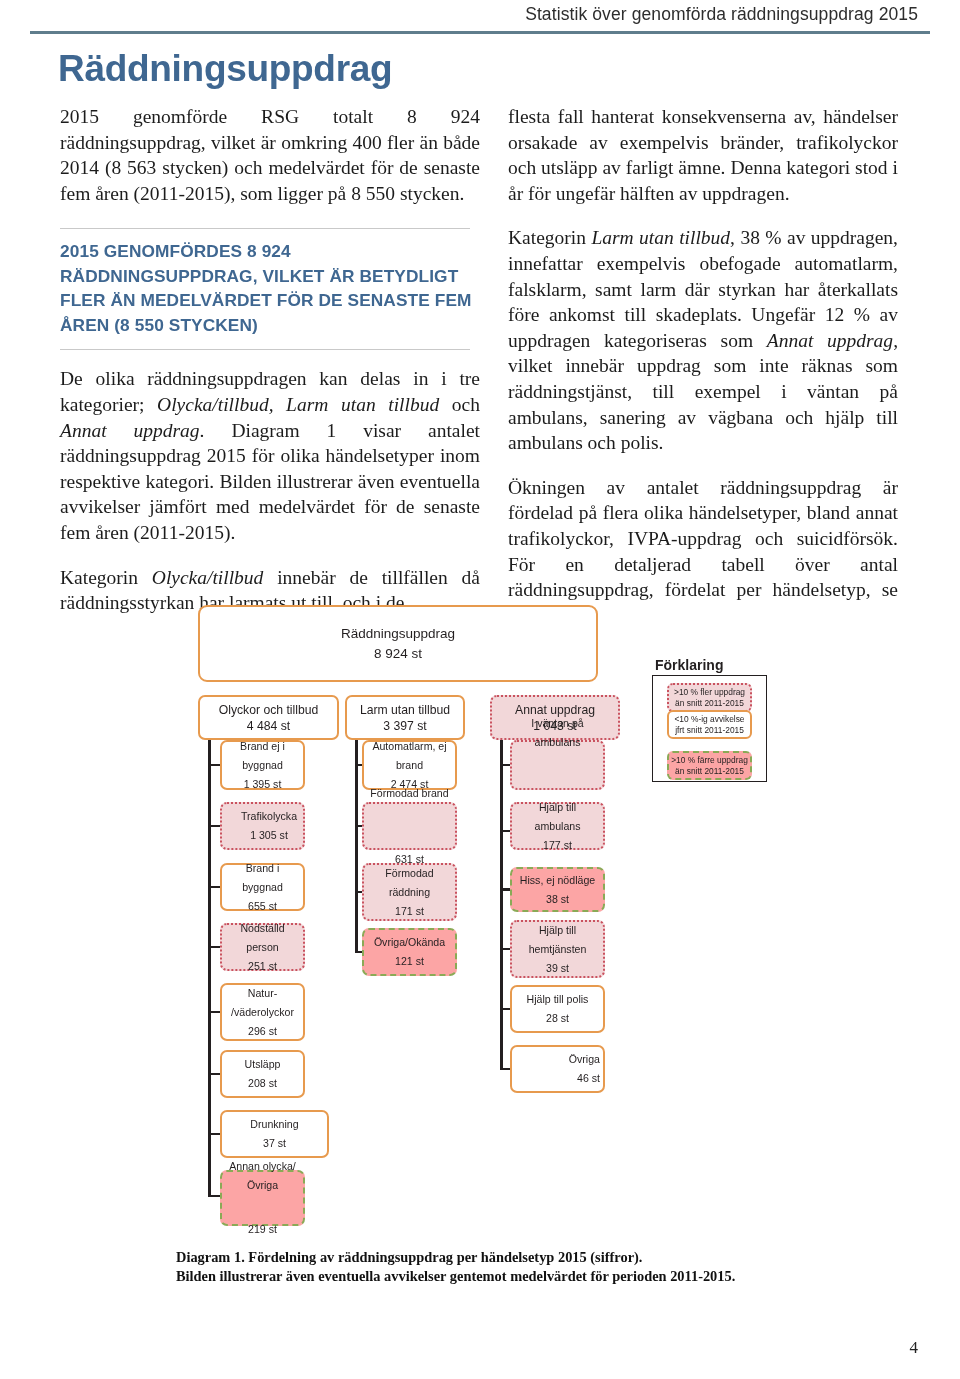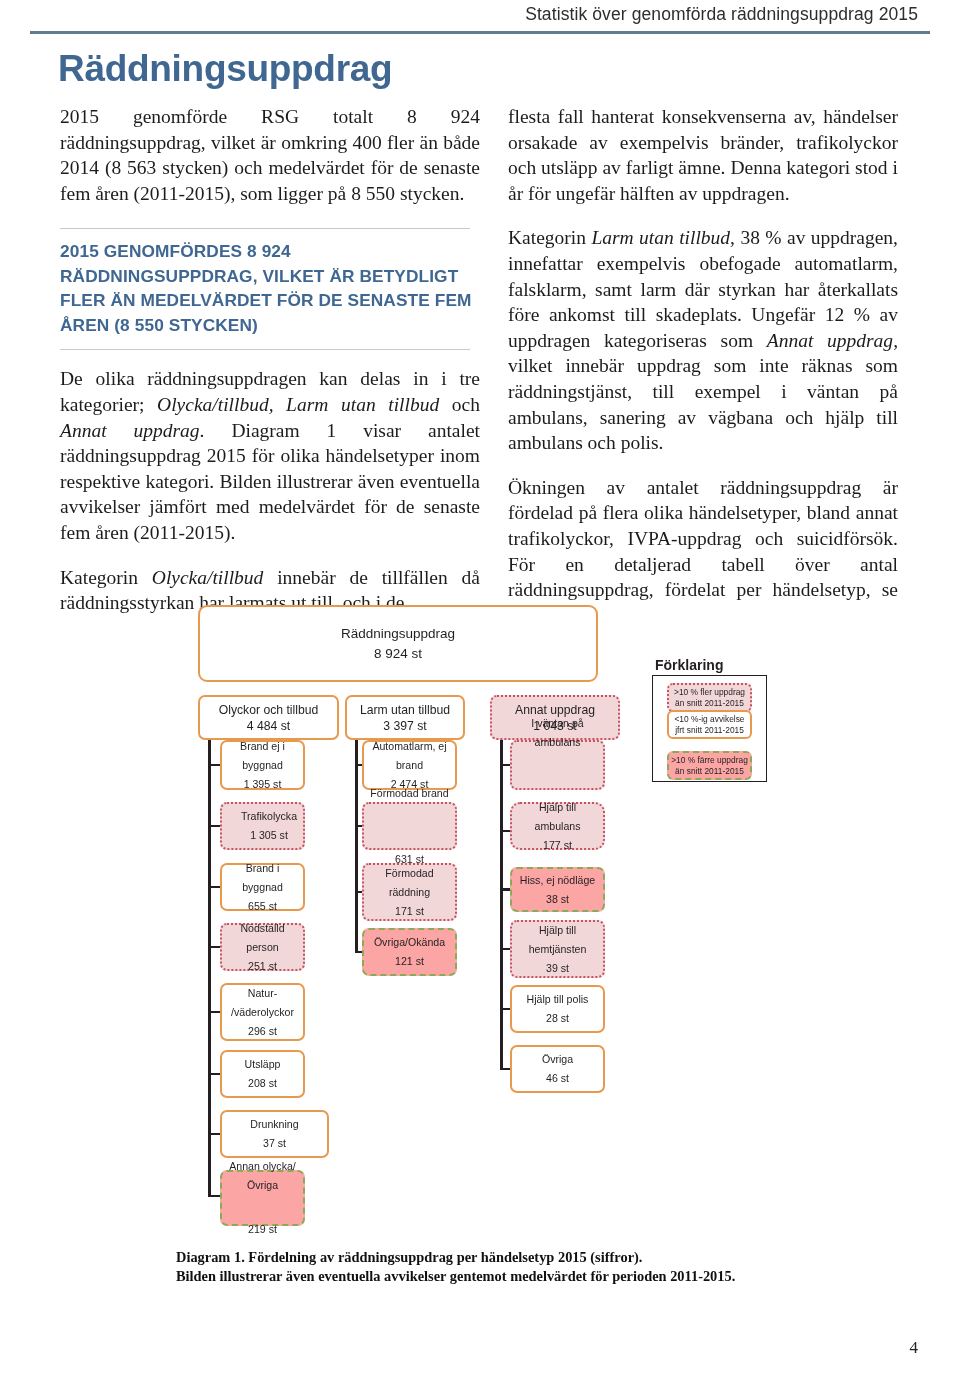--- a/index.html
+++ b/index.html
@@ -225,41 +225,41 @@
         <div class="box v-pink cat" style="left: 310px; top: 100px; width: 130px; height: 45px;">
           <span class="lbl">Annat uppdrag</span>
           <span class="val">1 043 st</span>
         </div>
         <div class="connector" style="left: 320px; top: 145px; width: 2.6px; height: 329px;"></div>
         <div class="box v-pink" style="left: 330px; top: 145px; width: 95px; height: 50px; gap: 46px;">
           <span class="lbl">I väntan på ambulans</span>
           <span class="val">715 st</span>
         </div>
         <div class="connector" style="left: 320px; top: 168.7px; width: 10px; height: 2.6px;"></div>
-        <div class="box v-pink" style="left: 330px; top: 207px; width: 95px; height: 48px; border-radius: 10px;">
+        <div class="box v-pink" style="left: 330px; top: 207px; width: 95px; height: 48px;">
           <span class="lbl">Hjälp till ambulans</span>
           <span class="val">177 st</span>
         </div>
         <div class="connector" style="left: 320px; top: 234.7px; width: 10px; height: 2.6px;"></div>
         <div class="box v-green" style="left: 330px; top: 272px; width: 95px; height: 45px;">
           <span class="lbl">Hiss, ej nödläge</span>
           <span class="val">38 st</span>
         </div>
         <div class="connector" style="left: 320px; top: 293.2px; width: 10px; height: 2.6px;"></div>
         <div class="box v-pink" style="left: 330px; top: 325px; width: 95px; height: 58px;">
           <span class="lbl">Hjälp till hemtjänsten</span>
           <span class="val">39 st</span>
         </div>
         <div class="connector" style="left: 320px; top: 352.7px; width: 10px; height: 2.6px;"></div>
         <div class="box v-orange" style="left: 330px; top: 390px; width: 95px; height: 48px;">
           <span class="lbl">Hjälp till polis</span>
           <span class="val">28 st</span>
         </div>
         <div class="connector" style="left: 320px; top: 412.7px; width: 10px; height: 2.6px;"></div>
-        <div class="box v-orange" style="left: 330px; top: 450px; width: 95px; height: 48px;">
+        <div class="box v-orange" style="left: 330px; top: 450px; width: 95px; height: 48px; align-items: flex-end;">
           <span class="lbl">Övriga</span>
           <span class="val">46 st</span>
         </div>
         <div class="connector" style="left: 320px; top: 472.7px; width: 10px; height: 2.6px;"></div>
       </div>
     <div class="legend-title">Förklaring</div>
     <div class="legend-box"></div>
     <div id="legend-items">
         <div class="lg-item v-pink" style="top: 88px;">&gt;10 % fler uppdrag än snitt 2011-2015</div>
         <div class="lg-item v-orange" style="top: 115px;">&lt;10 %-ig avvikelse jfrt snitt 2011-2015</div>

